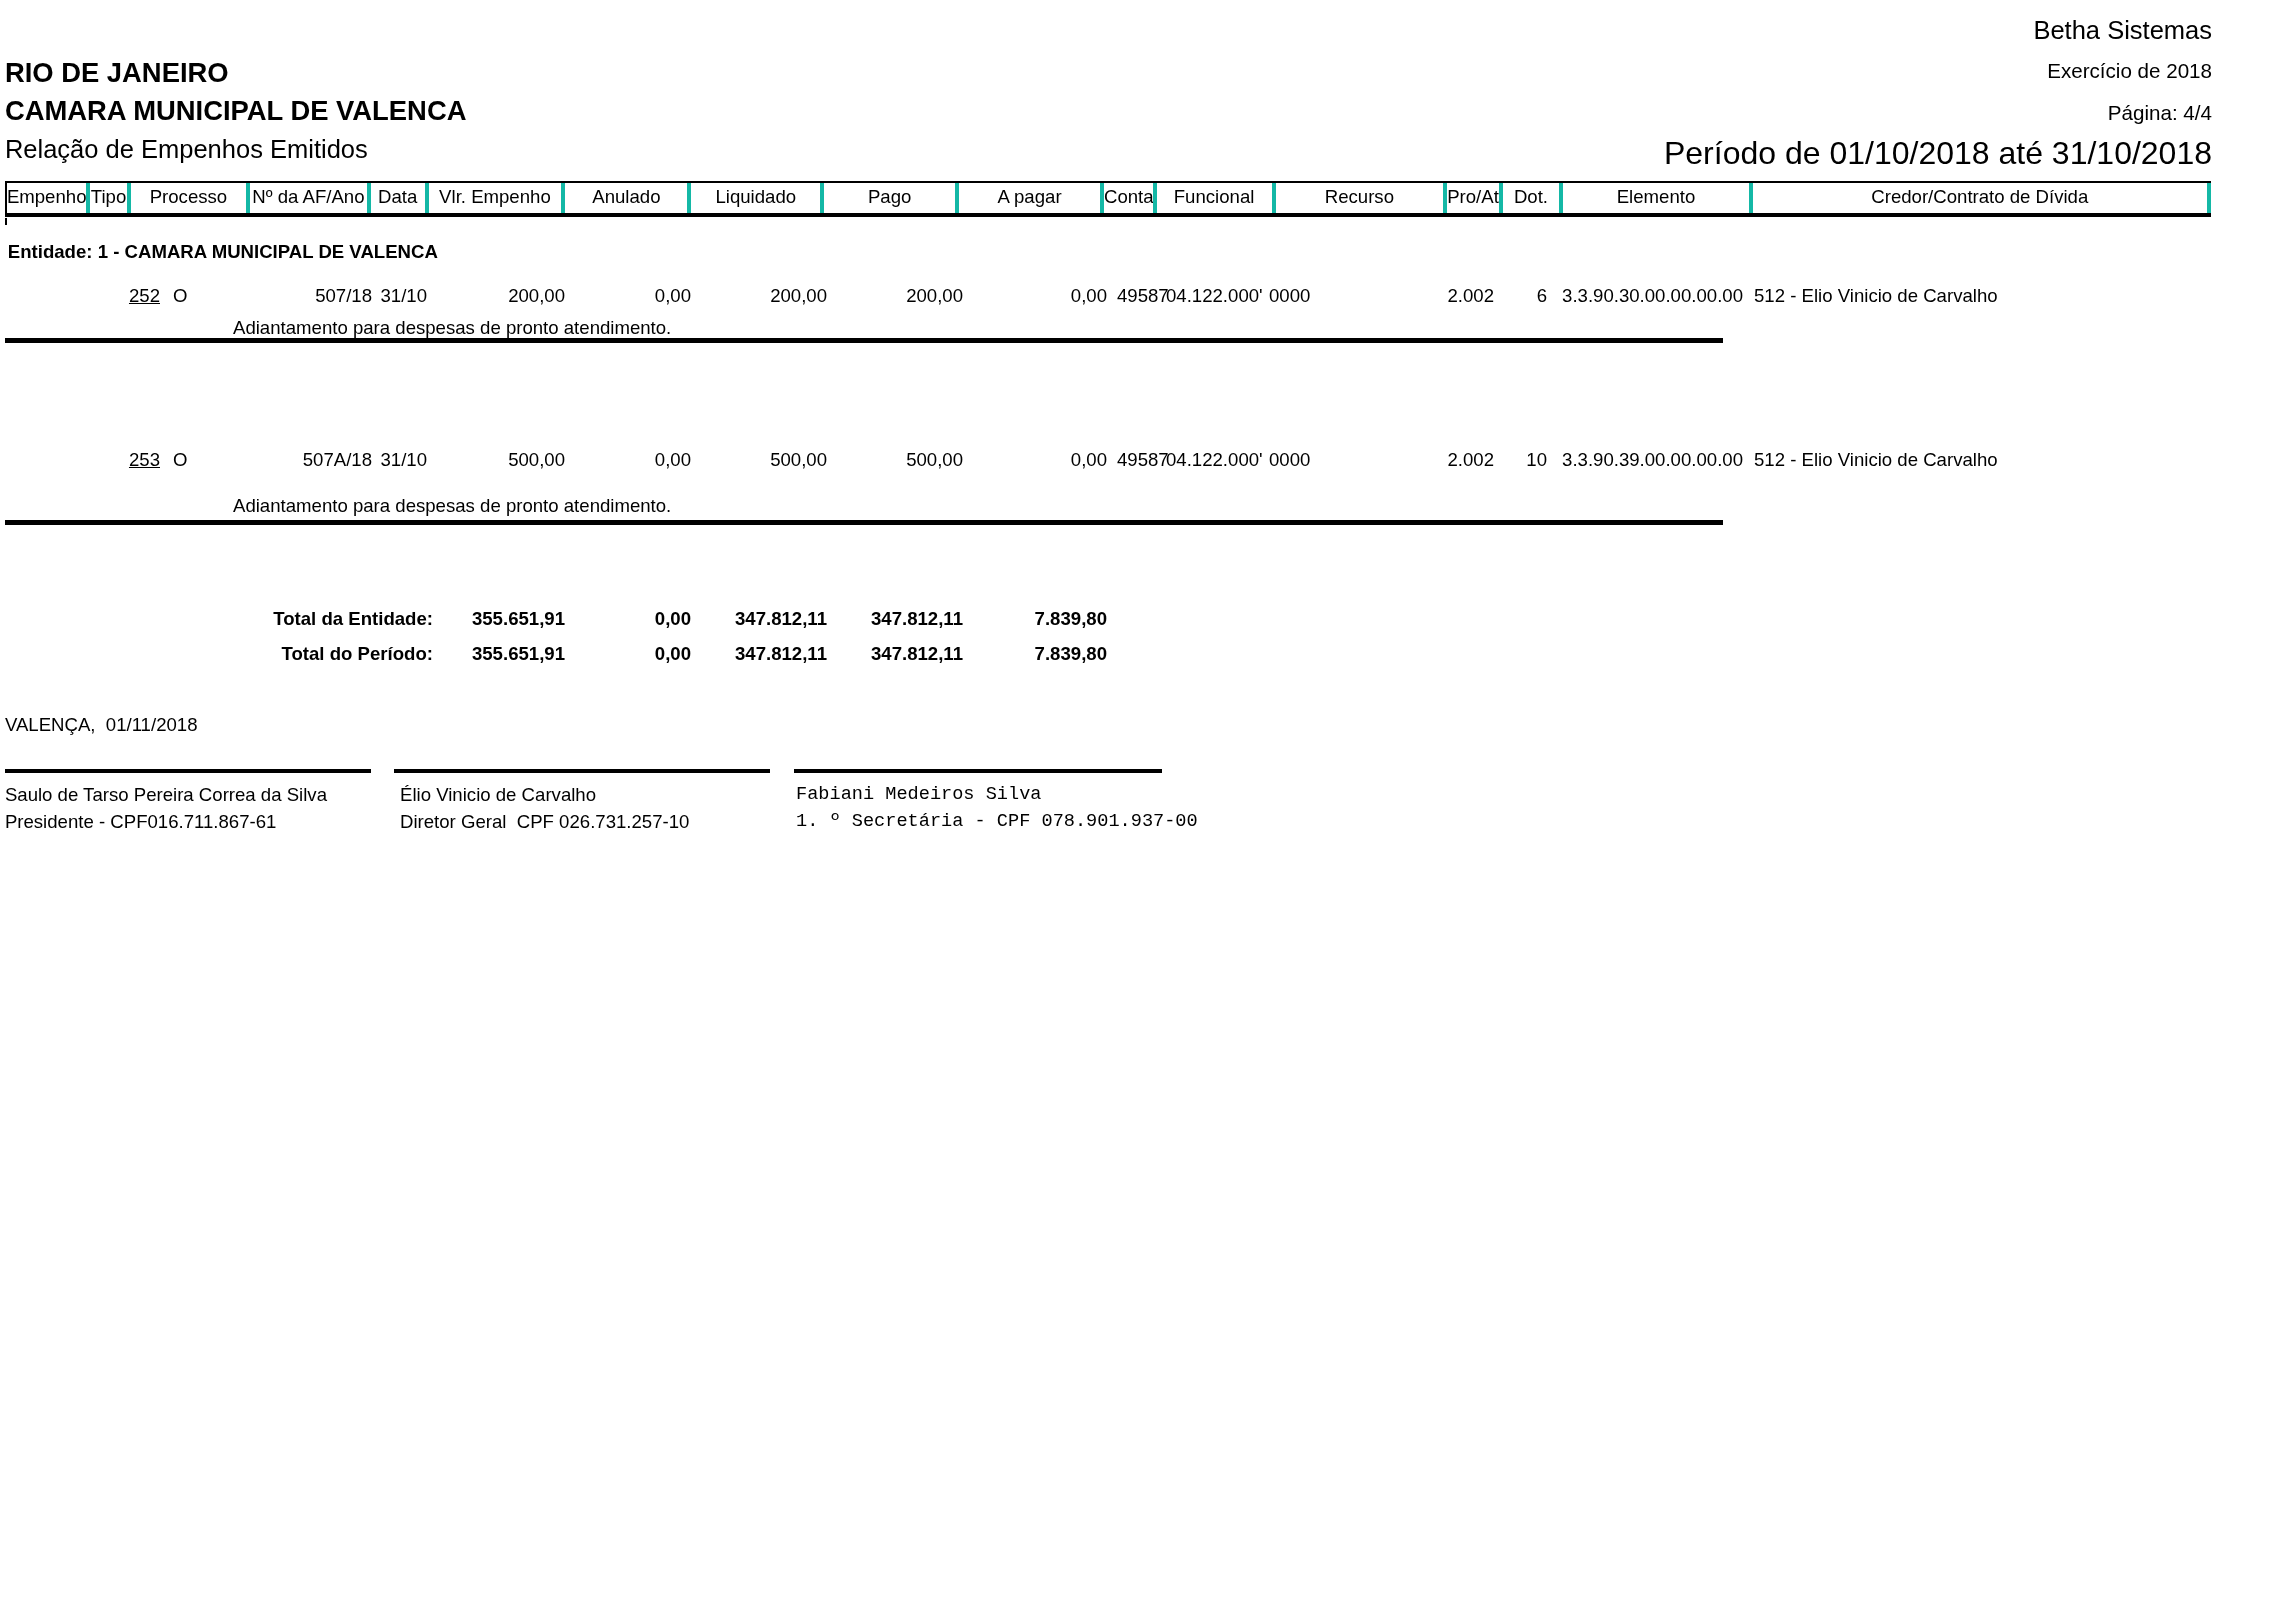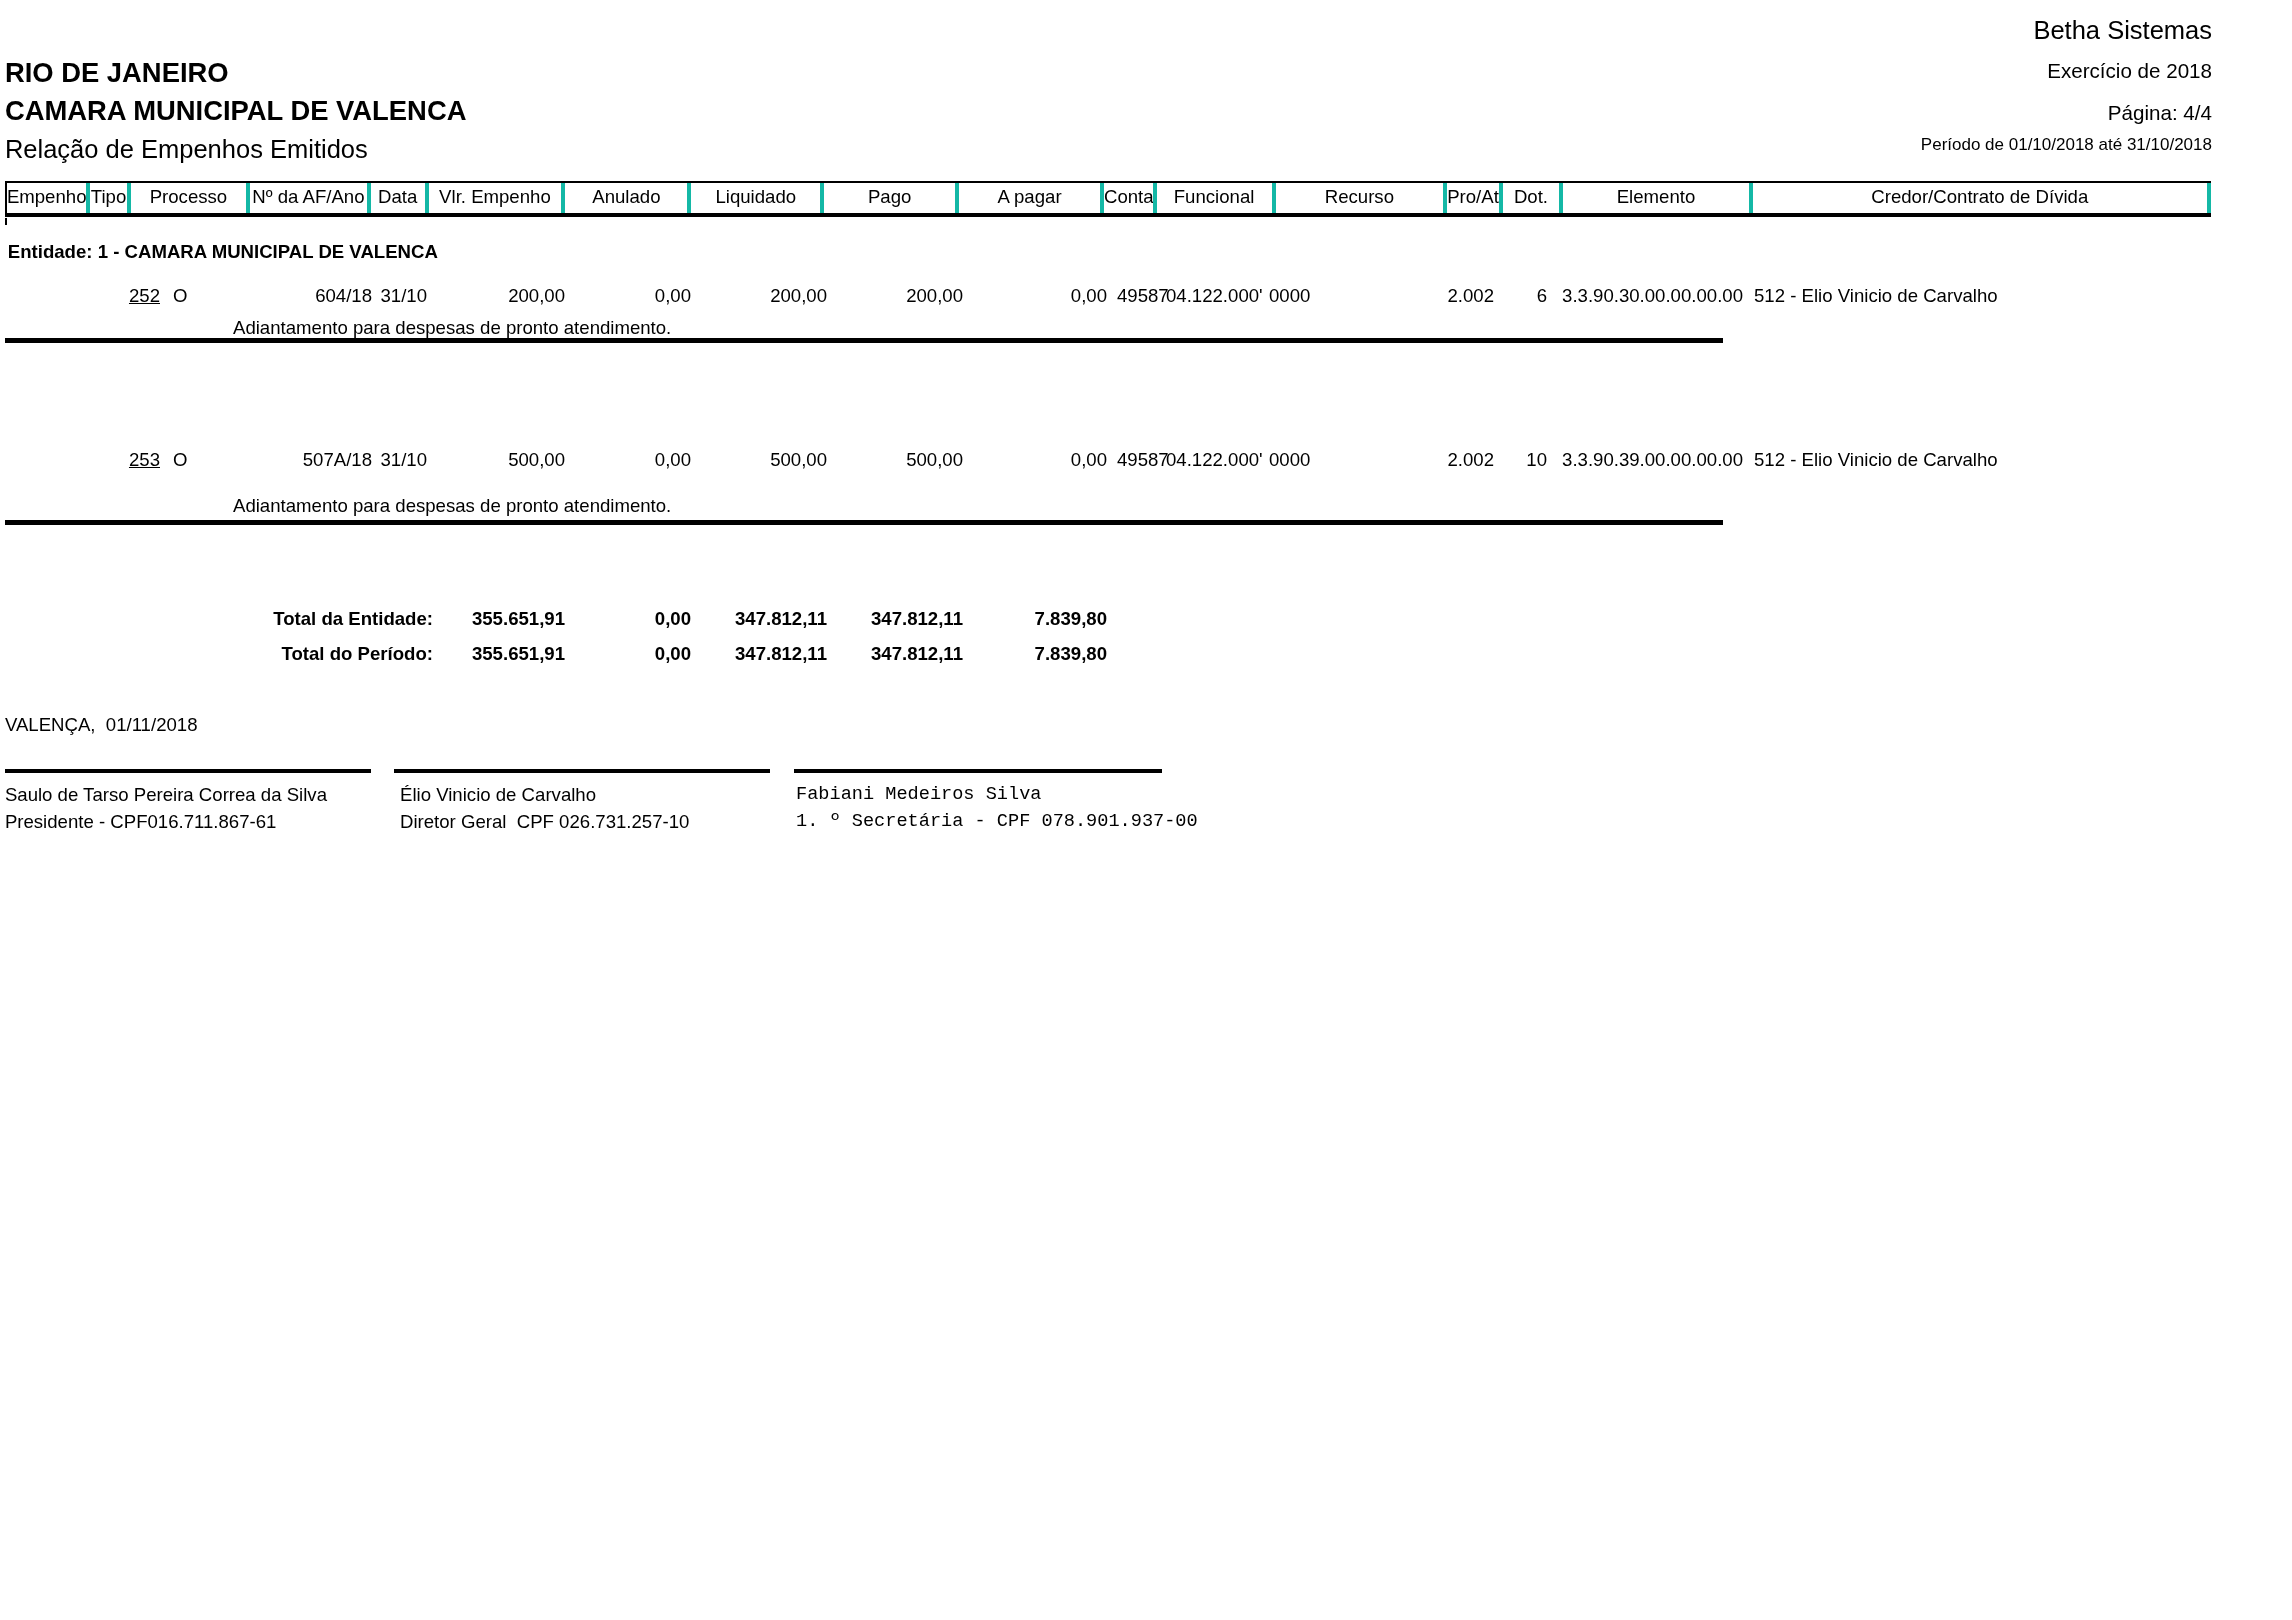--- a/index.html
+++ b/index.html
@@ -13,21 +13,21 @@
   }
   .abs{position:absolute;}
   
   .h-state{left:4.9px;top:57px;font-size:27.4px;font-weight:bold;}
   .h-org{left:4.9px;top:95px;font-size:27.4px;font-weight:bold;}
   .h-report{left:4.9px;top:135px;font-size:25.5px;}
   .h-right{right:81px;text-align:right;white-space:pre;}
   .h-vendor{top:15.7px;font-size:25.5px;}
   .h-exerc{top:59px;font-size:20.6px;margin-left:36px;}
   .h-page{top:101px;font-size:20.6px;}
-  .h-period{top:135px;font-size:17px;}
+  .h-period{top:135px;font-size:32px;}
   
   .thead{
     left:4.9px;top:181px;
     display:flex;
     border-top:2px solid #000;
     border-left:2px solid #000;
     border-bottom:4.9px solid #000;
     width:2206px;
     box-sizing:border-box;
   }
@@ -117,21 +117,21 @@
     <div class="th w14">Dot.</div>
     <div class="th w15">Elemento</div>
     <div class="th w16">Credor/Contrato de Dívida</div>
   </div>
 
   <div class="abs entity">Entidade: 1 - CAMARA MUNICIPAL DE VALENCA</div>
 
   <div class="abs row" style="top:285px">
     <span class="c-emp">252</span>
     <span class="c-tipo">O</span>
-    <span class="c-proc">604/18</span>
+    <span class="c-proc">507/18</span>
     <span class="c-data">31/10</span>
     <span class="c-vlr">200,00</span>
     <span class="c-anul">0,00</span>
     <span class="c-liq">200,00</span>
     <span class="c-pago">200,00</span>
     <span class="c-apag">0,00</span>
     <span class="c-conta">49587</span>
     <span class="c-func">04.122.000'</span>
     <span class="c-rec">0000</span>
     <span class="c-proat">2.002</span>

